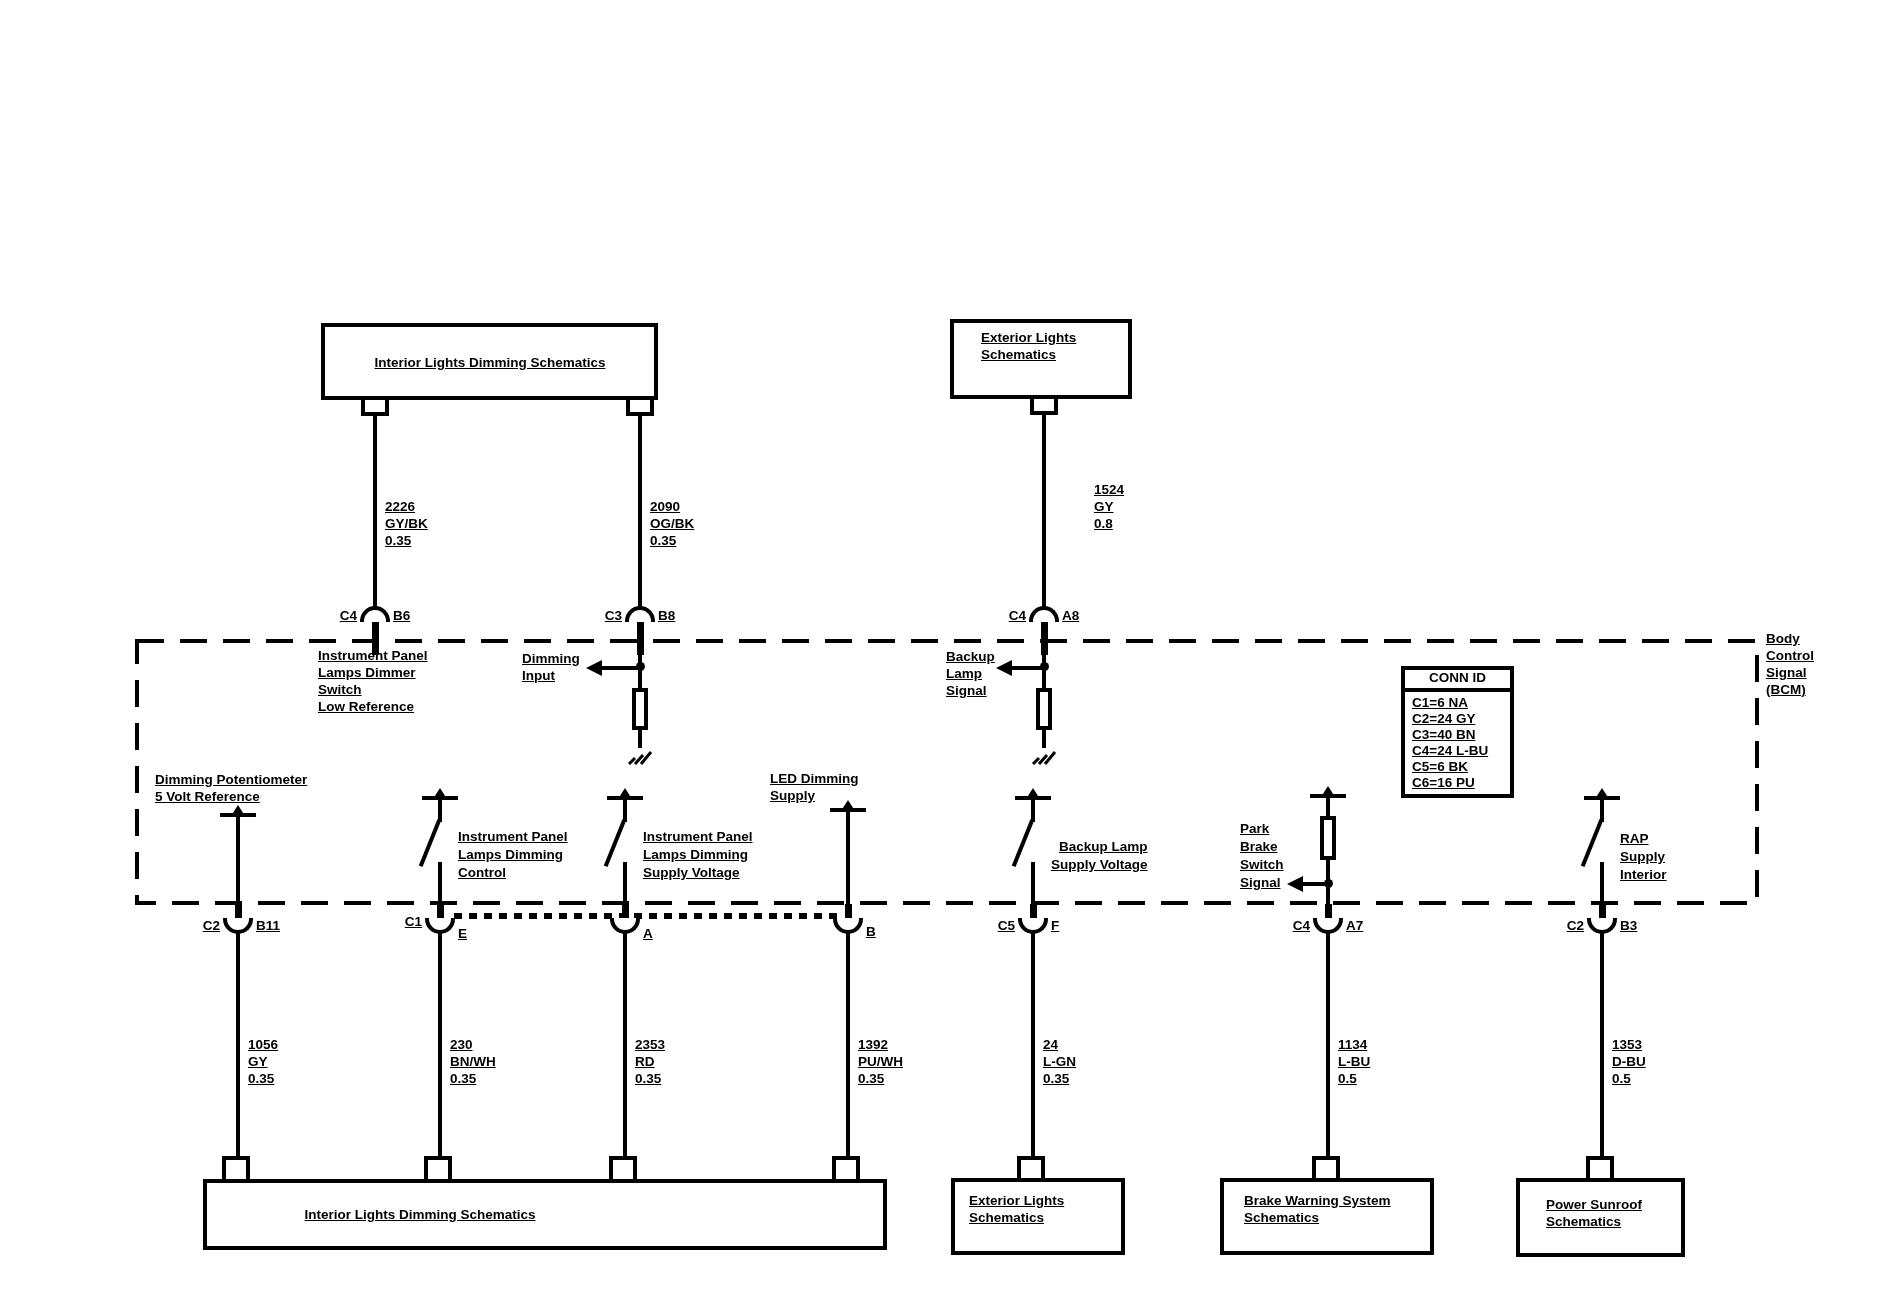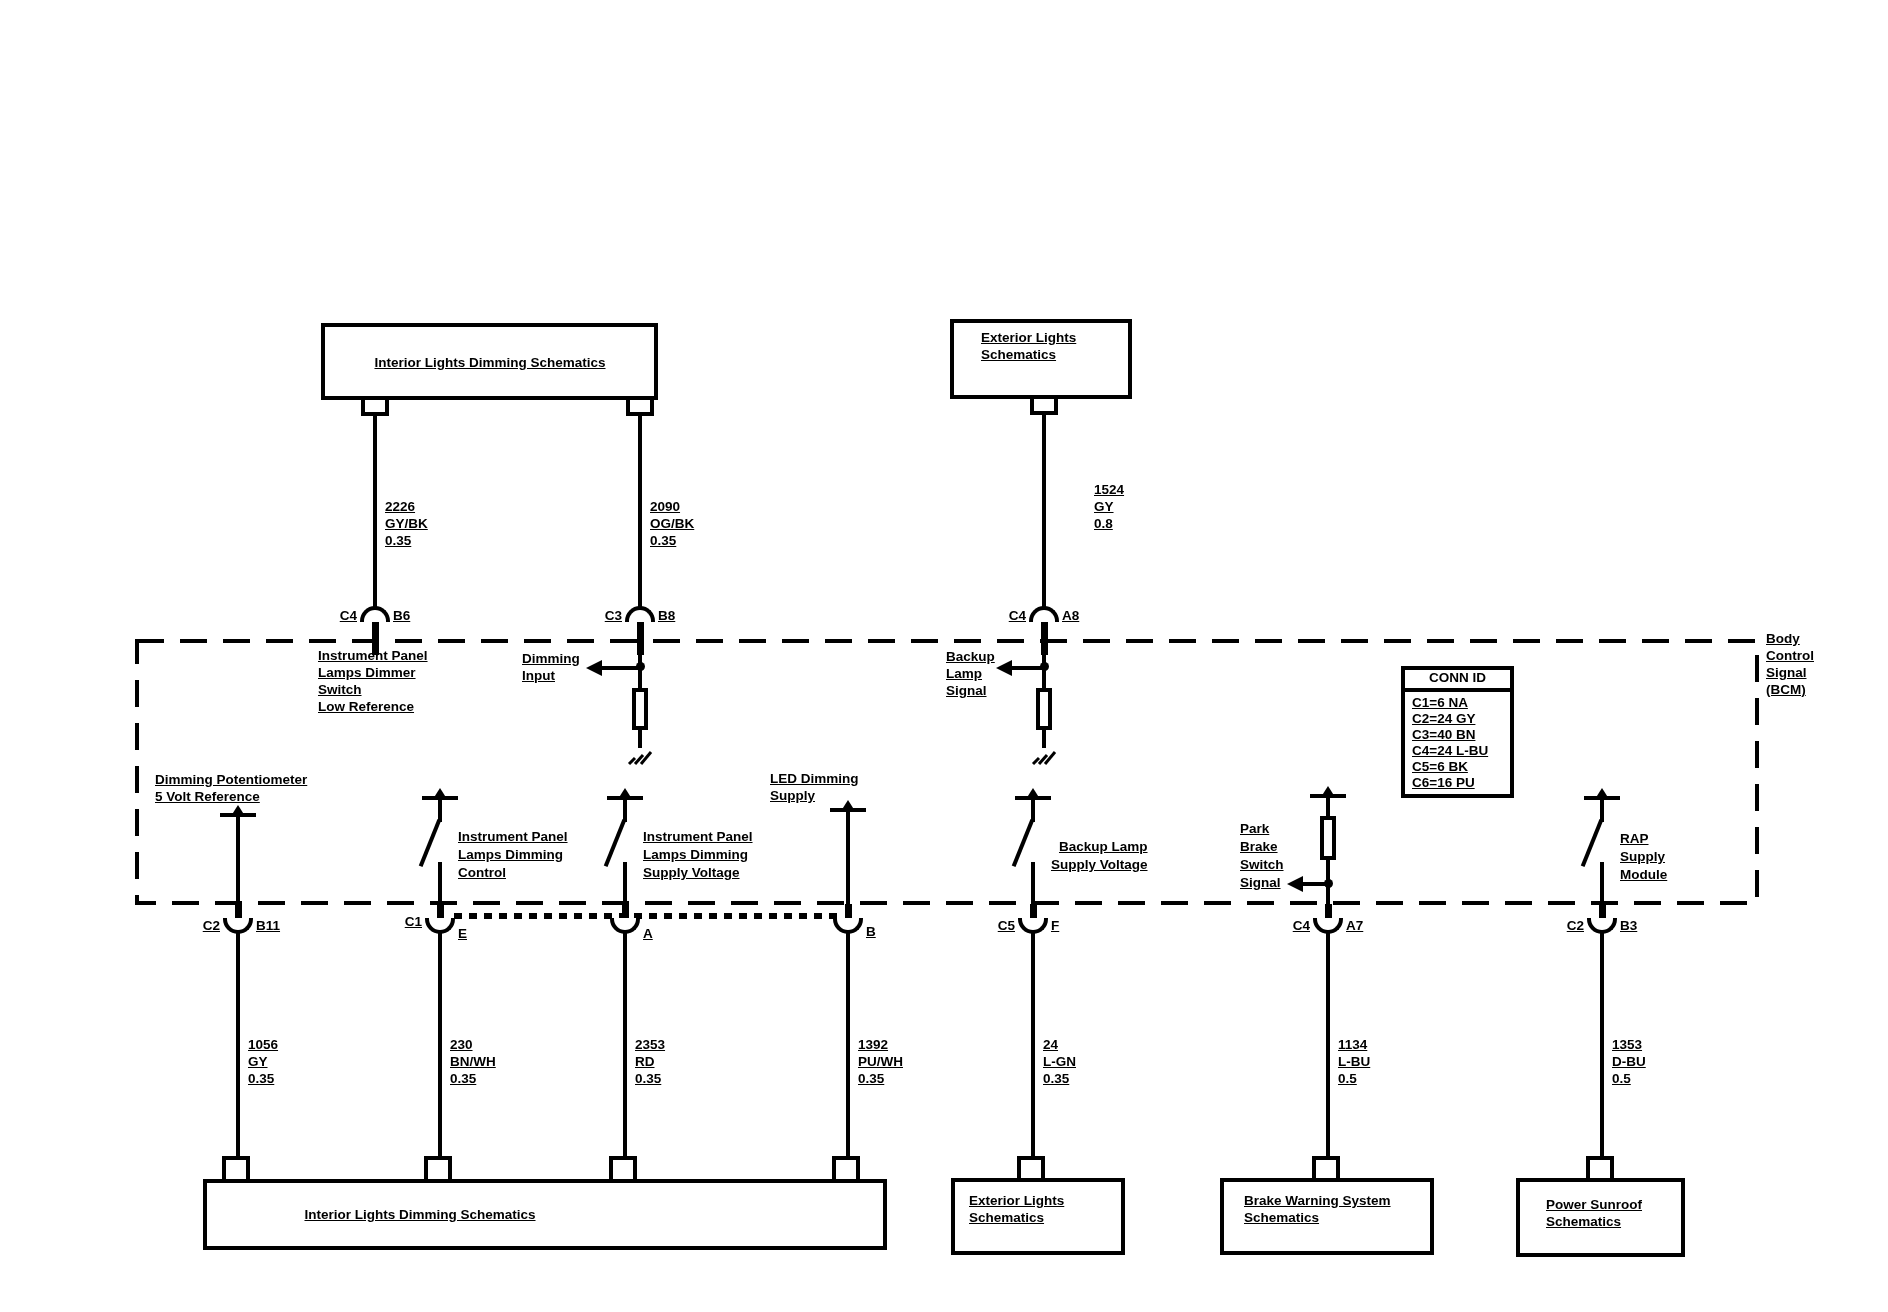--- a/index.html
+++ b/index.html
@@ -222,21 +222,21 @@
   <div class="dot" style="left:1324px;top:879px;"></div>
 
   <div class="h" style="left:1584px;top:796px;width:36px;"></div>
   <div class="tri-up" style="left:1595px;top:788px;"></div>
   <div class="v" style="left:1600px;top:799px;height:23px;"></div>
   <div class="blade" style="left:1590px;top:818px;"></div>
   <div class="v" style="left:1600px;top:862px;height:42px;"></div>
   <div class="lbl lh18" style="left:1620px;top:830px;">
       <div>RAP</div>
       <div>Supply</div>
-      <div>Module</div>
+      <div>Interior</div>
     </div>
 
   <div class="dotline" style="left:454px;top:913px;width:388px;"></div>
 
   <div class="nub" style="left:235px;top:904px;height:17px;"></div>
   <div class="arcB" style="left:223px;top:918px;"></div>
   <div class="lbl lbl-r" style="left:220px;top:917px;">C2</div>
   <div class="lbl" style="left:256px;top:917px;">B11</div>
 
   <div class="nub" style="left:437px;top:904px;height:17px;"></div>

